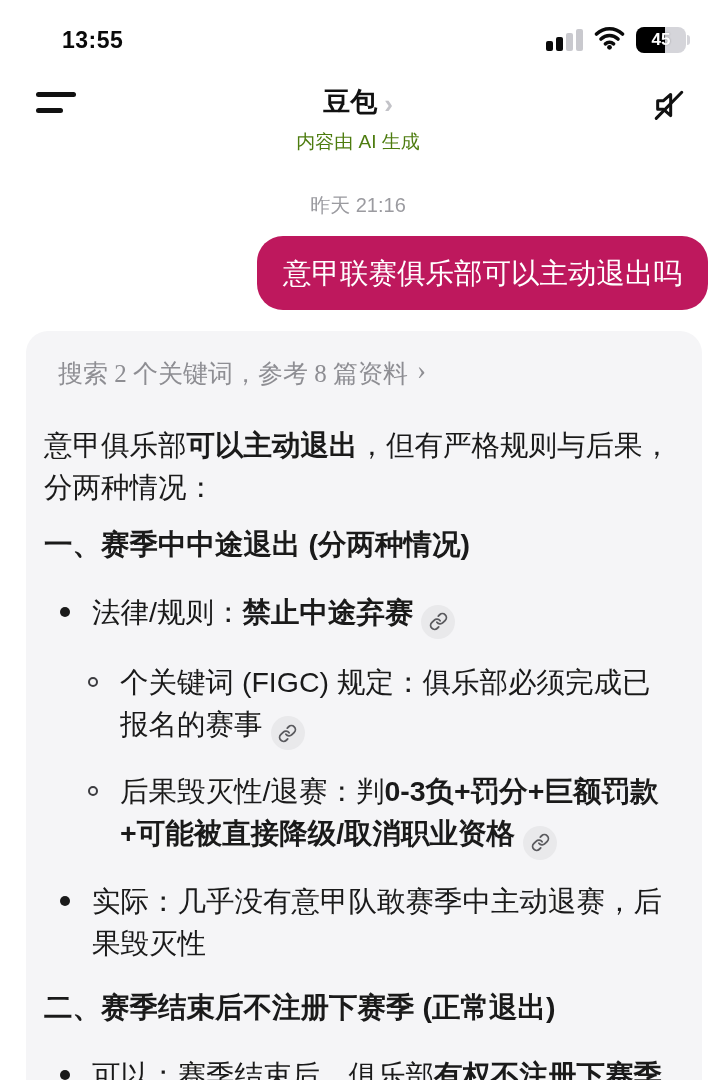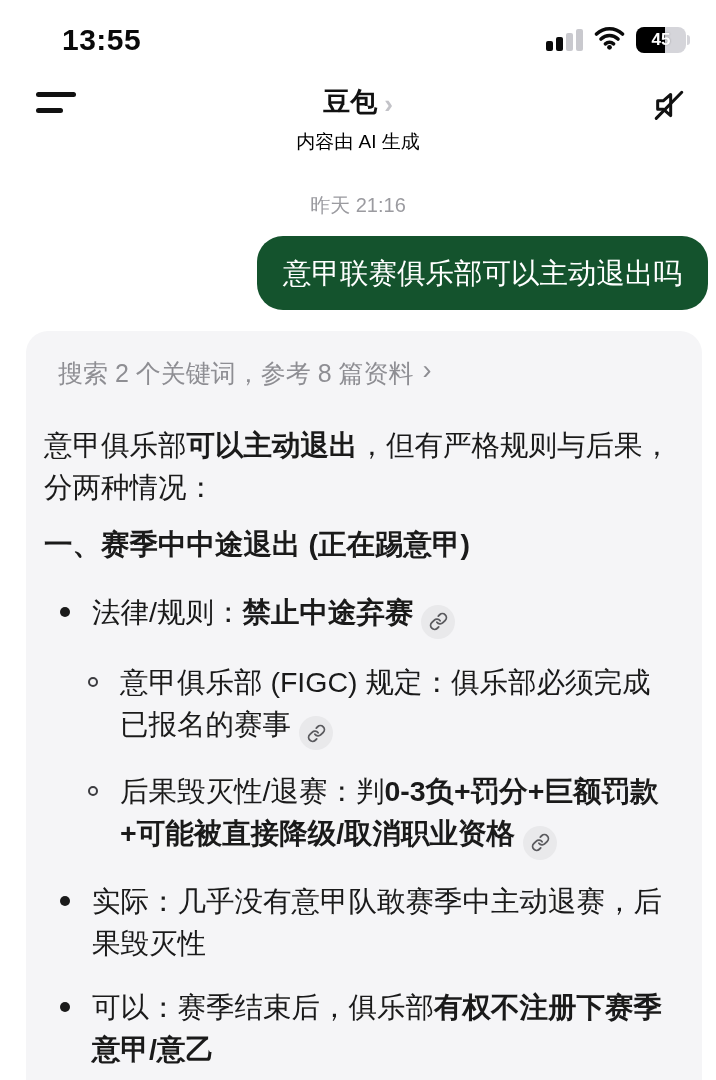--- a/index.html
+++ b/index.html
@@ -2,21 +2,21 @@
 <html><head>
 <meta charset="utf-8">
 <style>
   * { margin:0; padding:0; box-sizing:border-box; }
   html,body { width:716px; height:1080px; overflow:hidden; background:#fff;
     font-family:"Liberation Sans","DejaVu Sans",sans-serif; color:#1a1a1a; }
 
   
   .status-bar { display:flex; justify-content:space-between; align-items:center;
     padding:22px 26px 0 62px; height:58px; }
-  .time { font-size:30px; font-weight:700; color:#0a0a0a; letter-spacing:.5px; }
+  .time { font-size:23px; font-weight:700; color:#0a0a0a; letter-spacing:.5px; }
   .status-icons { display:flex; align-items:center; gap:11px; }
   .signal { display:flex; align-items:flex-end; gap:3px; height:22px; }
   .signal .bar { width:7px; border-radius:2px; background:#0a0a0a; }
   .signal .b1{height:10px;} .signal .b2{height:14px;}
   .signal .b3{height:18px;} .signal .b4{height:22px;}
   .signal .off { background:#c9c9ce; }
   .battery-wrap { display:flex; align-items:center; }
   .battery { position:relative; width:50px; height:26px; border-radius:8px;
     background:#d5d5da; overflow:hidden; }
   .battery .fill { position:absolute; left:0; top:0; bottom:0; width:58%; background:#000; }
@@ -27,37 +27,37 @@
 
   
   .header { position:relative; margin-top:26px; text-align:center; height:96px; }
   .menu-btn { position:absolute; left:36px; top:8px; width:42px; height:32px; cursor:pointer; }
   .menu-btn .l1,.menu-btn .l2 { display:block; background:#111; height:5px; border-radius:3px; }
   .menu-btn .l1 { width:40px; margin-bottom:11px; }
   .menu-btn .l2 { width:27px; }
   .title-row { display:inline-flex; align-items:center; gap:7px; cursor:pointer; }
   .app-title { font-size:27px; font-weight:700; color:#111; }
   .title-chevron { color:#c3c3c8; font-size:26px; font-weight:600; line-height:1; margin-top:3px; }
-  .subtitle { margin-top:9px; font-size:19px; color:#000000; }
+  .subtitle { margin-top:9px; font-size:19px; color:#4d7c0f; }
   .mute-btn { position:absolute; right:26px; top:2px; width:42px; height:42px; cursor:pointer;
     display:flex; align-items:center; justify-content:center; }
 
   .date-label { text-align:center; margin-top:12px; font-size:20px; color:#9b9ba0; }
 
   
   .user-row { display:flex; justify-content:flex-end; padding-right:8px; margin-top:17px; }
-  .user-bubble { background:#14532d; color:#fff; font-size:28.5px; line-height:34px;
+  .user-bubble { background:#be185d; color:#fff; font-size:28.5px; line-height:34px;
     padding:20px 26px; border-radius:26px; max-width:600px; }
 
   
   .answer-card { margin:21px 14px 0 26px; background:#f5f5f7;
     border-radius:22px; padding:26px 26px 0 18px; min-height:790px; }
 
   .search-row { display:flex; align-items:flex-start; margin:0 0 34px 14px;
-    color:#8e8e93; font-size:25px; cursor:pointer; }
+    color:#8e8e93; font-size:25px; cursor:pointer;font-family:Liberation Serif, serif; }
   .search-chevron { font-size:27px; margin-left:9px; color:#8e8e93; line-height:1; }
 
   .para, .heading, .li-text { font-size:28.5px; line-height:42px; color:#1a1a1a; }
   .para { margin-bottom:15px; }
   .heading { font-weight:700; margin-bottom:26px; }
   .b { font-weight:700; }
 
   .li { display:flex; margin:0 0 22px 16px; }
   .li.l2 { margin-left:44px; margin-bottom:20px; }
   .li:last-child { margin-bottom:0; }
@@ -126,39 +126,39 @@
   <div class="user-bubble">意甲联赛俱乐部可以主动退出吗</div>
 </div>
 
 <div class="answer-card">
   <div>
       <div class="search-row">
         <span>搜索 2 个关键词，参考 8 篇资料</span>
         <span class="search-chevron">›</span>
       </div>
       <div class="para"><span>意甲俱乐部</span><span class="b">可以主动退出</span><span>，但有严格规则与后果，分两种情况：</span></div>
-      <div class="heading"><span class="b">一、赛季中中途退出 (正在踢意甲)</span></div>
+      <div class="heading"><span class="b">一、赛季中中途退出 (分两种情况)</span></div>
       <div class="li">
         <span class="marker">
           <span class="dot" style="display:block"></span>
         </span>
         <div class="li-text"><span>法律/规则：</span><span class="b">禁止中途弃赛</span><span class="link-badge">
             <span style="display:flex">
               <svg width="19" height="19" viewBox="0 0 24 24" fill="none" stroke="#5a5a5e" stroke-width="2.3" stroke-linecap="round" stroke-linejoin="round">
                 <path d="M10 13a5 5 0 0 0 7.54.54l3-3a5 5 0 0 0-7.07-7.07l-1.72 1.71"></path>
                 <path d="M14 11a5 5 0 0 0-7.54-.54l-3 3a5 5 0 0 0 7.07 7.07l1.71-1.71"></path>
               </svg>
             </span>
           </span></div>
       </div>
       <div class="li l2">
         <span class="marker">
           <span class="ring" style="display:block"></span>
         </span>
-        <div class="li-text"><span>意甲俱乐部 (FIGC) 规定：俱乐部必须完成已报名的赛事</span><span class="link-badge">
+        <div class="li-text"><span>个关键词 (FIGC) 规定：俱乐部必须完成已报名的赛事</span><span class="link-badge">
             <span style="display:flex">
               <svg width="19" height="19" viewBox="0 0 24 24" fill="none" stroke="#5a5a5e" stroke-width="2.3" stroke-linecap="round" stroke-linejoin="round">
                 <path d="M10 13a5 5 0 0 0 7.54.54l3-3a5 5 0 0 0-7.07-7.07l-1.72 1.71"></path>
                 <path d="M14 11a5 5 0 0 0-7.54-.54l-3 3a5 5 0 0 0 7.07 7.07l1.71-1.71"></path>
               </svg>
             </span>
           </span></div>
       </div>
       <div class="li l2">
         <span class="marker">
@@ -172,20 +172,21 @@
               </svg>
             </span>
           </span></div>
       </div>
       <div class="li">
         <span class="marker">
           <span class="dot" style="display:block"></span>
         </span>
         <div class="li-text"><span>实际：几乎没有意甲队敢赛季中主动退赛，后果毁灭性</span></div>
       </div>
+      <div class="heading"><span class="b">二、赛季结束后不注册下赛季 (正常退出)</span></div>
       <div class="li">
         <span class="marker">
           <span class="dot" style="display:block"></span>
         </span>
         <div class="li-text"><span>可以：赛季结束后，俱乐部</span><span class="b">有权不注册下赛季意甲/意乙</span></div>
       </div>
     </div>
 </div>
 
 </body></html>

